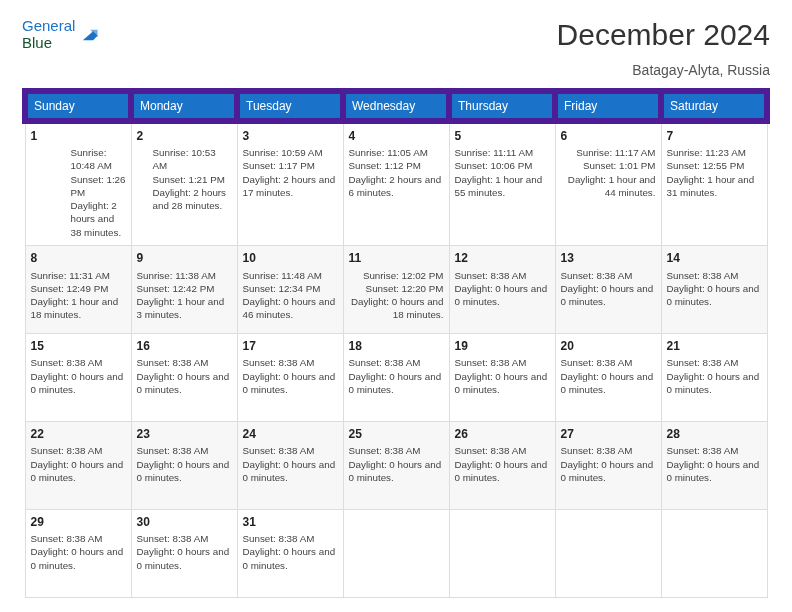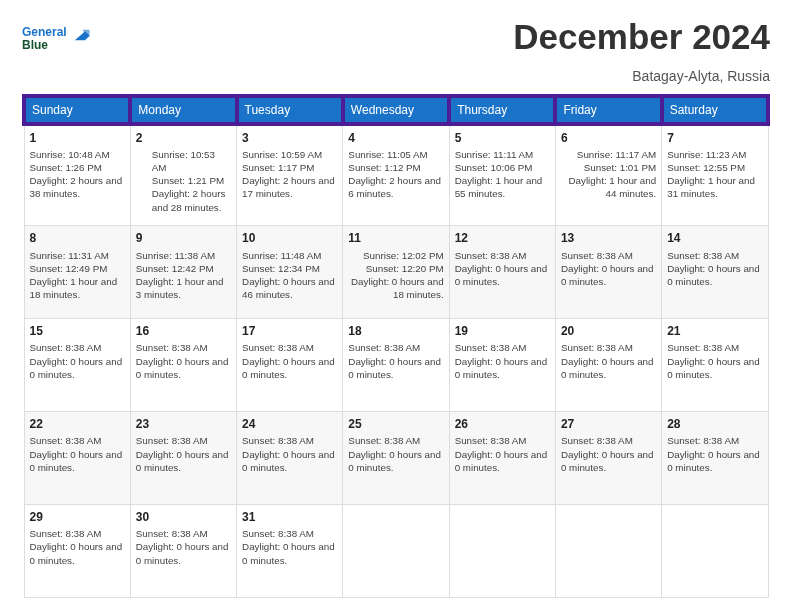--- a/index.html
+++ b/index.html
@@ -23,40 +23,39 @@
       justify-content: space-between;
       align-items: flex-start;
       margin-bottom: 10px;
     }
     .logo {
       display: flex;
       align-items: center;
       gap: 0;
     }
     .logo-text {
-      font-size: 12px;
-      font-weight: bold;
+      font-size: 15px;
+      font-weight: normal;
       color: #333;
       line-height: 1.1;
-      margin-top: 8px;
     }
     .logo-text span {
       color: #1a73c8;
     }
     .logo-icon {
       width: 22px;
       height: 22px;
       margin-left: 2px;
     }
     .title-block {
       text-align: right;
     }
     .title-block h1 {
-      font-size: 35px;
-      font-weight: 700;
+      font-size: 30px;
+      font-weight: 400;
       color: #333;
       line-height: 1.1;
     }
     .title-block h2 {
       font-size: 14px;
       font-weight: 400;
       color: #555;
       margin-top: 11px;
     }
     .calendar {
@@ -67,21 +66,21 @@
       table-layout: fixed;
       font-size: 10.5px;
     }
     .calendar th {
       background: #1a73c8;
       color: #fff;
       text-align: left;
       padding: 5px 6px;
       font-size: 12px;
       font-weight: normal;
-      border: 4px solid #4c1d95;
+      border: 6px solid #4c1d95;
     }
     .calendar td {
       vertical-align: top;
       padding: 4px 5px;
       border: 1px solid #ddd;
       background: #fff;
       height: 86px;
       color: #333;
       line-height: 1.35;
     }
@@ -136,21 +135,21 @@
         <th>Wednesday</th>
         <th>Thursday</th>
         <th>Friday</th>
         <th>Saturday</th>
       </tr>
     </thead>
     <tbody id="calendar-body">
     <tr>
           <td>
             <span class="day-num">1</span>
-            <div class="day-info" style="white-space: pre-line;">Sunrise: 10:48 AM
+            <div class="day-info" style="white-space: pre-line; margin-left: 40px;">Sunrise: 10:48 AM
 Sunset: 1:26 PM
 Daylight: 2 hours and 38 minutes.</div>
           </td>
           <td>
             <span class="day-num">2</span>
             <div class="day-info" style="white-space: pre-line; margin-left: 16px;">Sunrise: 10:53 AM
 Sunset: 1:21 PM
 Daylight: 2 hours and 28 minutes.</div>
           </td>
           <td>

